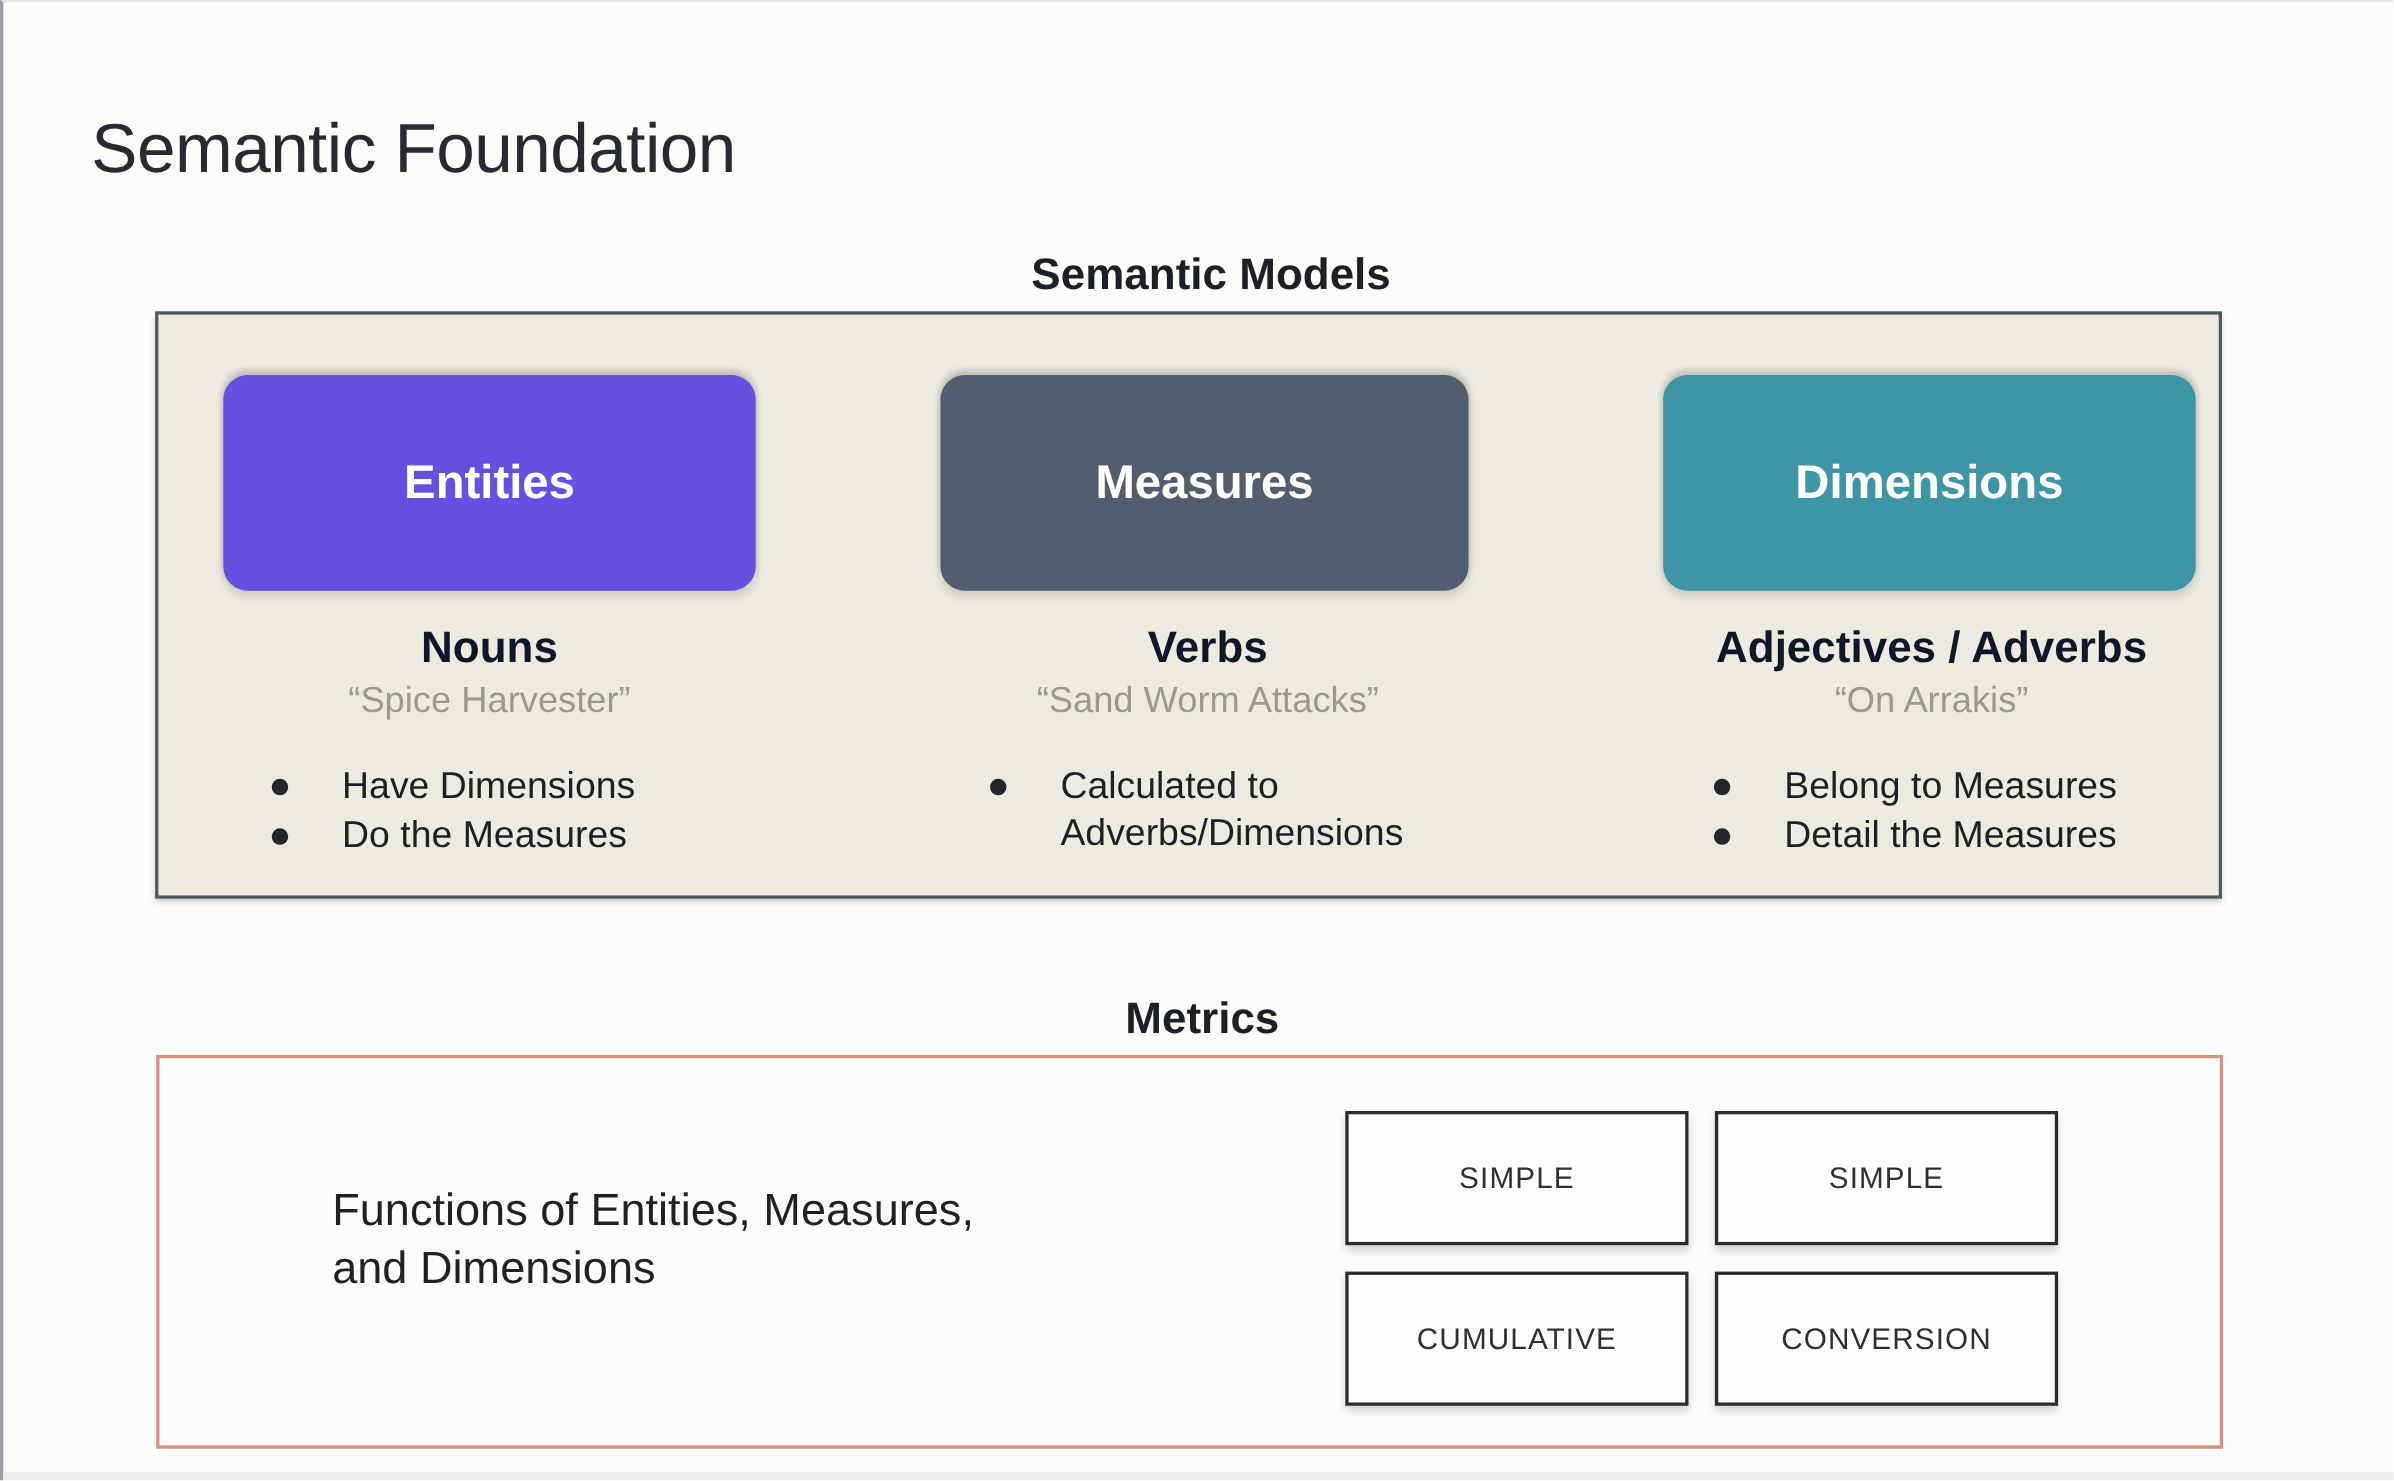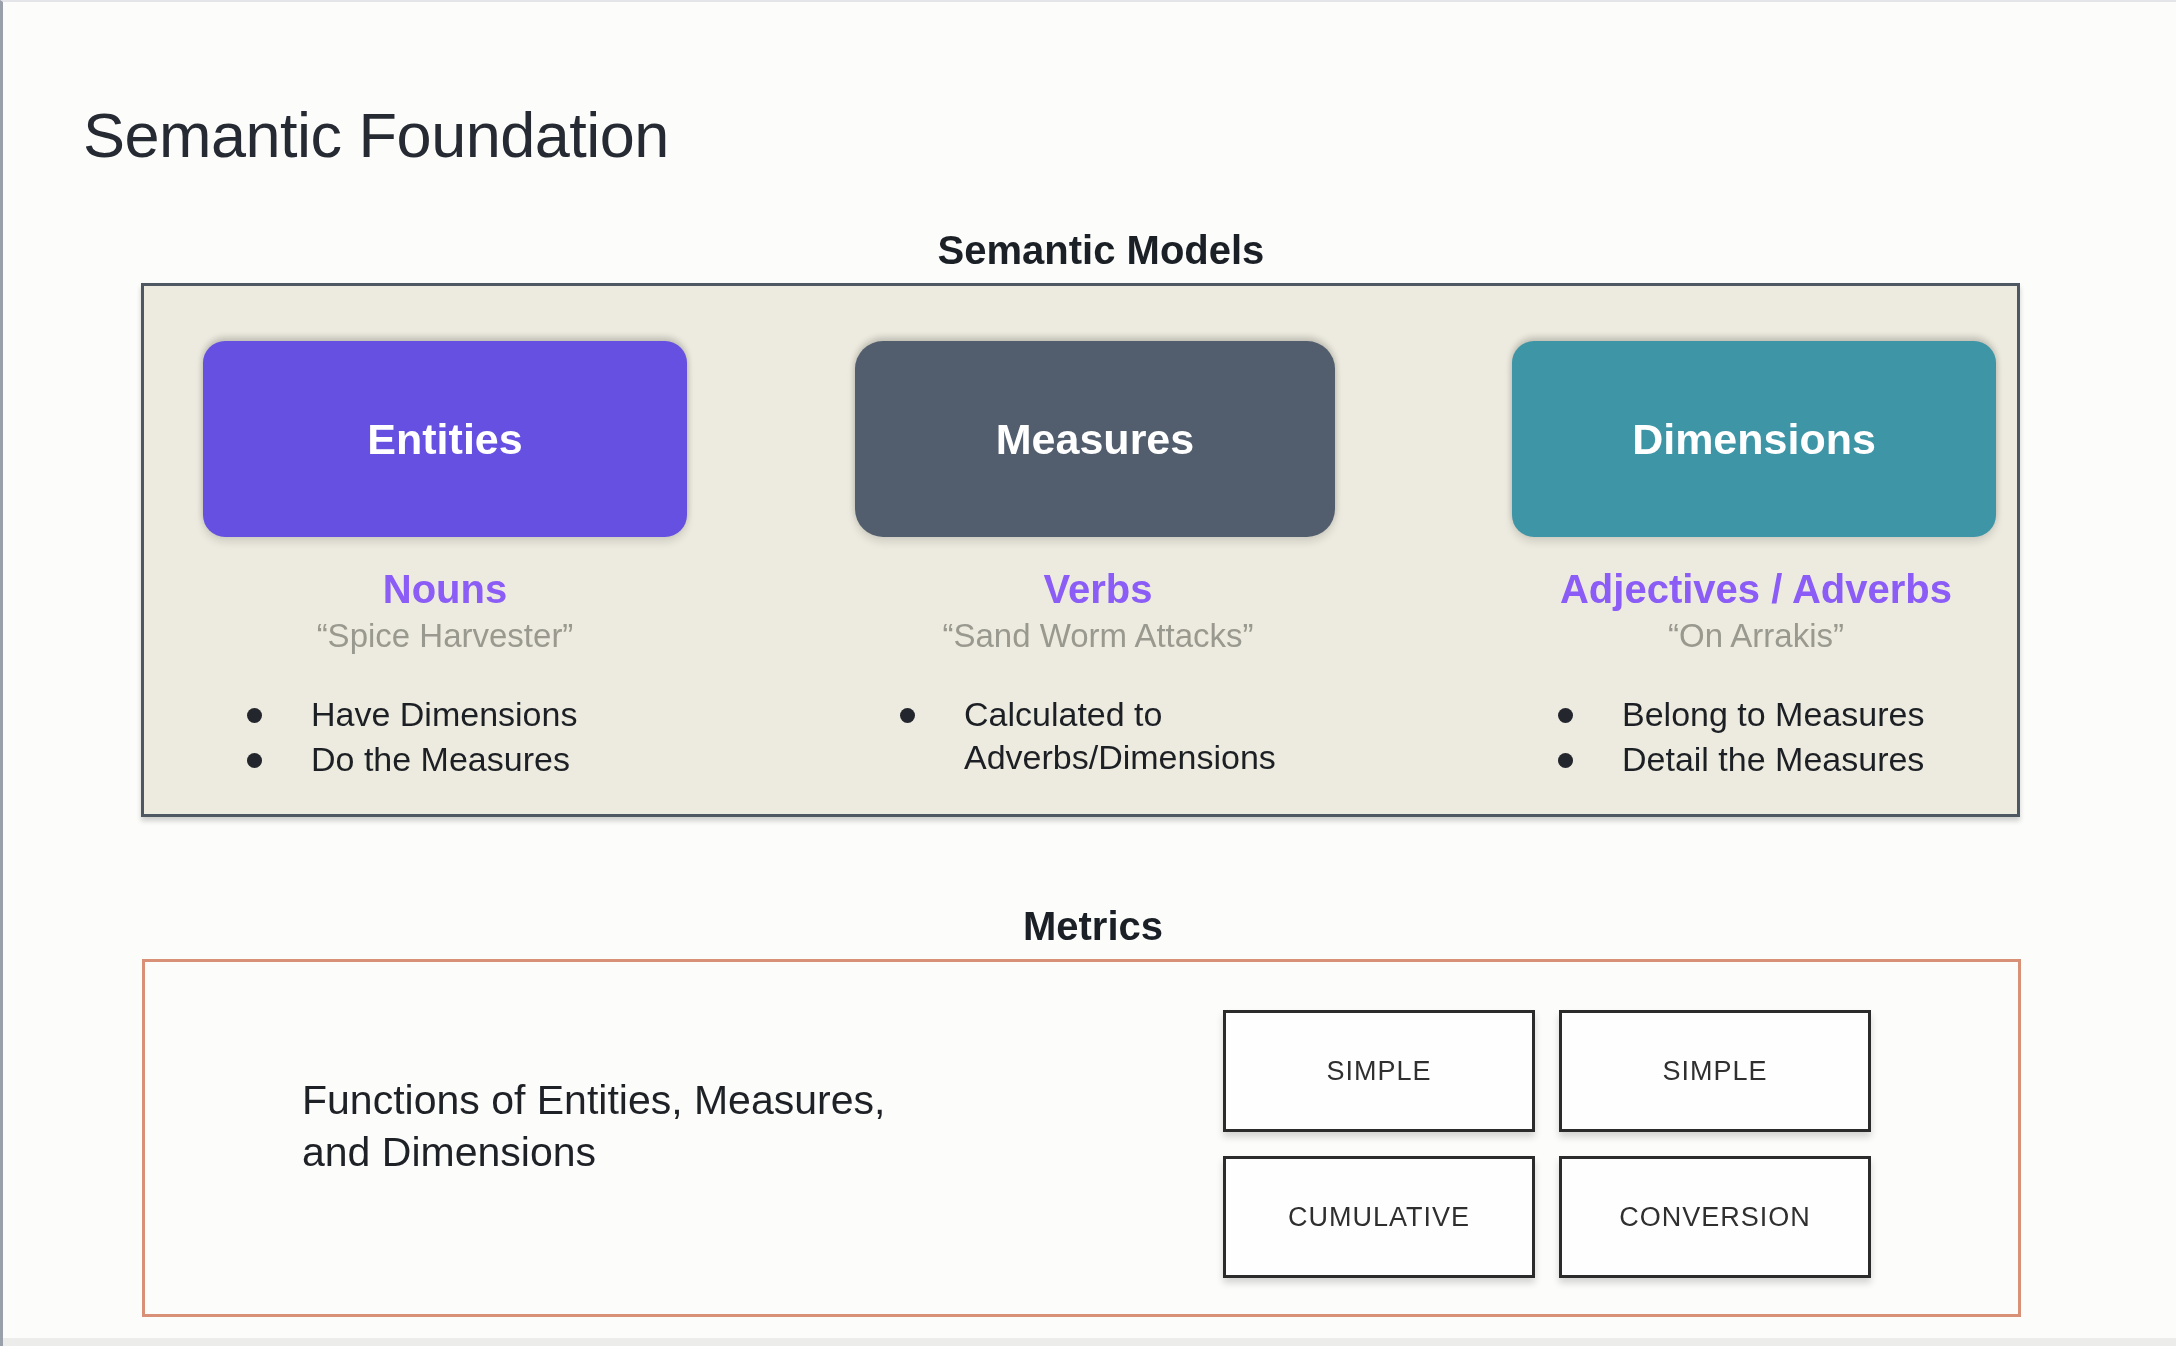--- a/index.html
+++ b/index.html
@@ -73,21 +73,21 @@
     width: 500px;
     text-align: center;
   }
   #col-0 { left: 51px; }
   #col-1 { left: 704px; }
   #col-2 { left: 1362px; }
 
   .word-type {
     font-size: 40px;
     font-weight: 700;
-    color: #8b5cf6;
+    color: #0f172a;
     line-height: 1.1;
   }
   .example {
     margin-top: 6px;
     font-size: 33px;
     font-weight: 400;
     color: #9a998f;
   }
   .bullet-list {
     list-style: none;
@@ -171,21 +171,21 @@
 
 <div id="slide">
 
   <h1 class="slide-title">Semantic Foundation</h1>
 
   <div class="section-heading" id="models-heading">Semantic Models</div>
 
   <div class="models-panel">
 
     <div class="pill-button" id="btn-entities" style="background: rgb(101, 80, 225);">Entities</div>
-    <div class="pill-button" id="btn-measures" style="background: rgb(82, 94, 110); border-radius: 28px;">Measures</div>
+    <div class="pill-button" id="btn-measures" style="background: rgb(82, 94, 110);">Measures</div>
     <div class="pill-button" id="btn-dimensions" style="background: rgb(61, 149, 166);">Dimensions</div>
 
     <div class="model-col" id="col-0">
       <div class="word-type">Nouns</div>
       <div class="example">“Spice Harvester”</div>
       <ul class="bullet-list">
         <li>Have Dimensions</li>
         <li>Do the Measures</li>
       </ul>
     </div>

